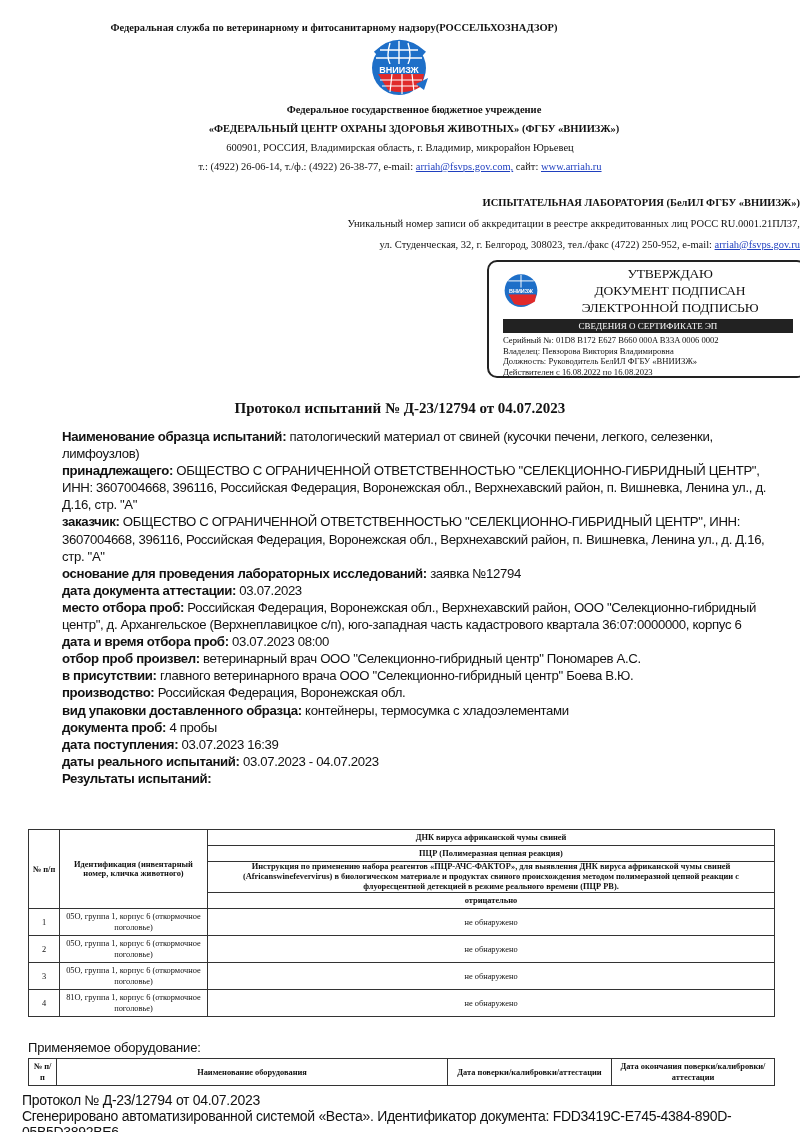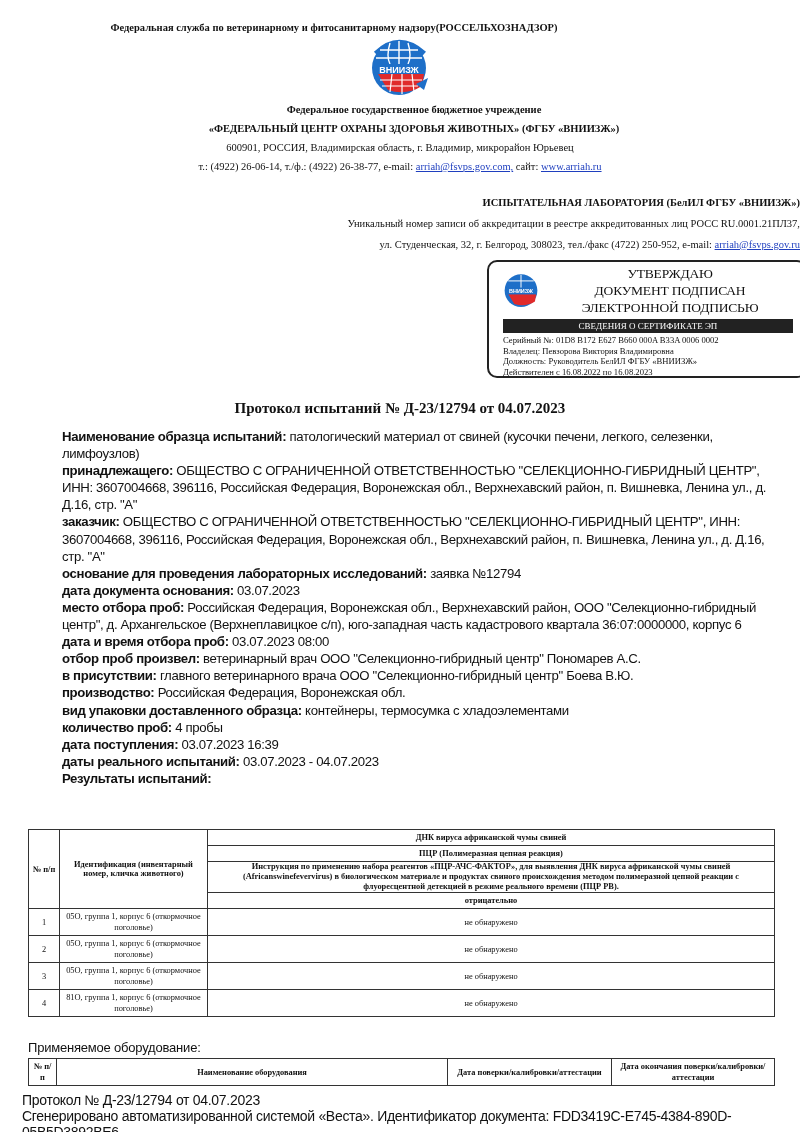--- a/index.html
+++ b/index.html
@@ -104,28 +104,28 @@
   </div>
 </div>
 
 <div class="title center">Протокол испытаний № Д-23/12794 от  04.07.2023</div>
 
 <div class="fields" id="fields">
   <p><span class="k">Наименование образца испытаний:</span> <span>патологический материал от свиней (кусочки печени, легкого, селезенки, лимфоузлов)</span></p>
   <p><span class="k">принадлежащего:</span> <span>ОБЩЕСТВО С ОГРАНИЧЕННОЙ ОТВЕТСТВЕННОСТЬЮ "СЕЛЕКЦИОННО-ГИБРИДНЫЙ ЦЕНТР", ИНН: 3607004668, 396116, Российская Федерация, Воронежская обл., Верхнехавский район, п. Вишневка, Ленина ул., д. Д.16, стр. "А"</span></p>
   <p><span class="k">заказчик:</span> <span>ОБЩЕСТВО С ОГРАНИЧЕННОЙ ОТВЕТСТВЕННОСТЬЮ "СЕЛЕКЦИОННО-ГИБРИДНЫЙ ЦЕНТР", ИНН: 3607004668, 396116, Российская Федерация, Воронежская обл., Верхнехавский район, п. Вишневка, Ленина ул., д. Д.16, стр. "А"</span></p>
   <p><span class="k">основание для проведения лабораторных исследований:</span> <span>заявка №12794</span></p>
-  <p><span class="k">дата документа основания:</span> <span>03.07.2023</span></p>
+  <p><span class="k">дата документа аттестации:</span> <span>03.07.2023</span></p>
   <p><span class="k">место отбора проб:</span> <span>Российская Федерация, Воронежская обл., Верхнехавский район, ООО "Селекционно-гибридный центр", д. Архангельское (Верхнеплавицкое с/п), юго-западная часть кадастрового квартала 36:07:0000000, корпус 6</span></p>
   <p><span class="k">дата и время отбора проб:</span> <span>03.07.2023 08:00</span></p>
   <p><span class="k">отбор проб произвел:</span> <span>ветеринарный врач ООО "Селекционно-гибридный центр" Пономарев А.С.</span></p>
   <p><span class="k">в присутствии:</span> <span>главного ветеринарного врача ООО "Селекционно-гибридный центр" Боева В.Ю.</span></p>
   <p><span class="k">производство:</span> <span>Российская Федерация, Воронежская обл.</span></p>
   <p><span class="k">вид упаковки доставленного образца:</span> <span>контейнеры, термосумка с хладоэлементами</span></p>
-  <p><span class="k">количество проб:</span> <span>4 пробы</span></p>
+  <p><span class="k">документа проб:</span> <span>4 пробы</span></p>
   <p><span class="k">дата поступления:</span> <span>03.07.2023 16:39</span></p>
   <p><span class="k">даты реального испытаний:</span> <span>03.07.2023 - 04.07.2023</span></p>
   <p><span class="k">Результаты испытаний:</span></p>
 </div>
 
 <table class="res">
   <colgroup>
       <col style="width:31px">
       <col style="width:148px">
       <col>

